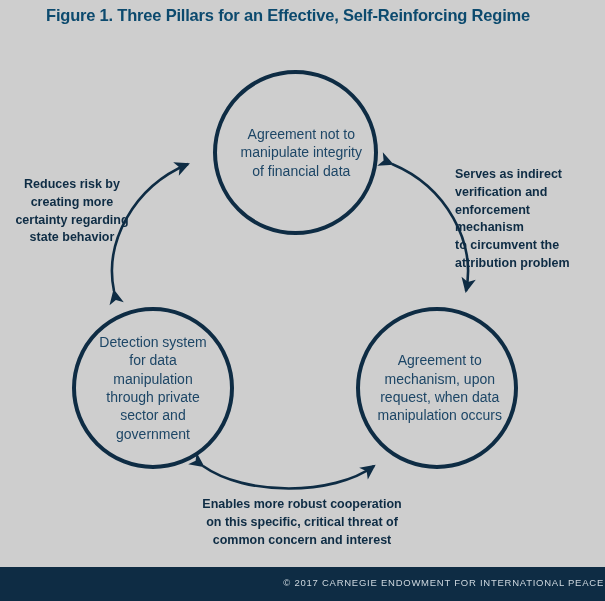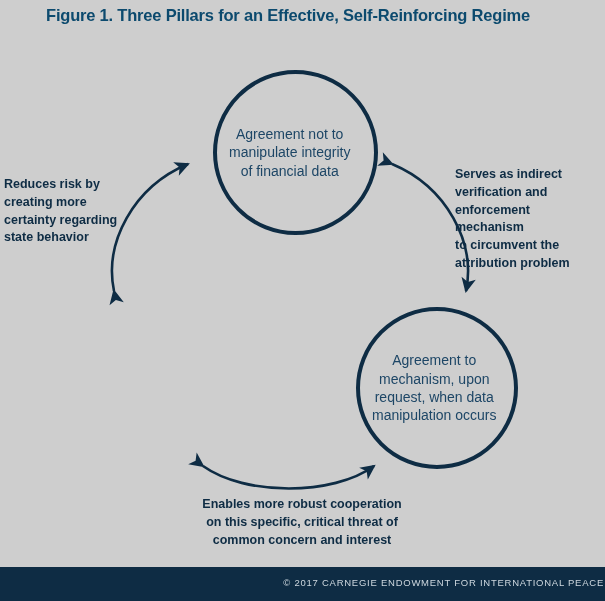--- a/index.html
+++ b/index.html
@@ -35,21 +35,21 @@
     width:605px;height:567px;
   }
   
   .node-circle{
     position:absolute;
     border-radius:50%;
     border:4px solid #0e2c44;
     box-sizing:border-box;
     display:flex;
     align-items:center;
-    justify-content:flex-start;
+    justify-content:flex-end;
     background:transparent;
   }
   .node-label{
     font-size:14px;
     line-height:1.32;
     color:#1d4666;
     text-align:center;
     padding:0 12px;
     white-space:pre-line;
   }
@@ -61,21 +61,21 @@
   .edge-label{
     position:absolute;
     font-size:12.5px;
     font-weight:bold;
     line-height:1.42;
     color:#0e2c44;
     white-space:pre-line;
   }
   #edge-label-left{
     left:4px;  top:176px; width:136px;
-    text-align:left;
+    text-align:center;
   }
   #edge-label-right{
     left:455px; top:166px; width:146px;
     text-align:left;
   }
   #edge-label-bottom{
     left:152px; top:496px; width:300px;
     text-align:center;
   }
   
@@ -118,20 +118,27 @@
 
     <path d="M203,466 C245,496 333,496 374,466" fill="none" stroke="#0e2c44" stroke-width="2.6" marker-end="url(#head-end)" marker-start="url(#head-start)"></path>
   </svg>
 
   <div class="node-circle" id="node-top">
     <div class="node-label">Agreement not to
 manipulate integrity
 of financial data</div>
   </div>
 
+  <div class="node-circle" id="node-left">
+    <div class="node-label">Detection system
+for data manipulation
+through private
+sector and
+government</div>
+  </div>
 
   <div class="node-circle" id="node-right">
     <div class="node-label">Agreement to
 mechanism, upon
 request, when data
 manipulation occurs</div>
   </div>
 
   <div class="edge-label" id="edge-label-left">Reduces risk by
 creating more

